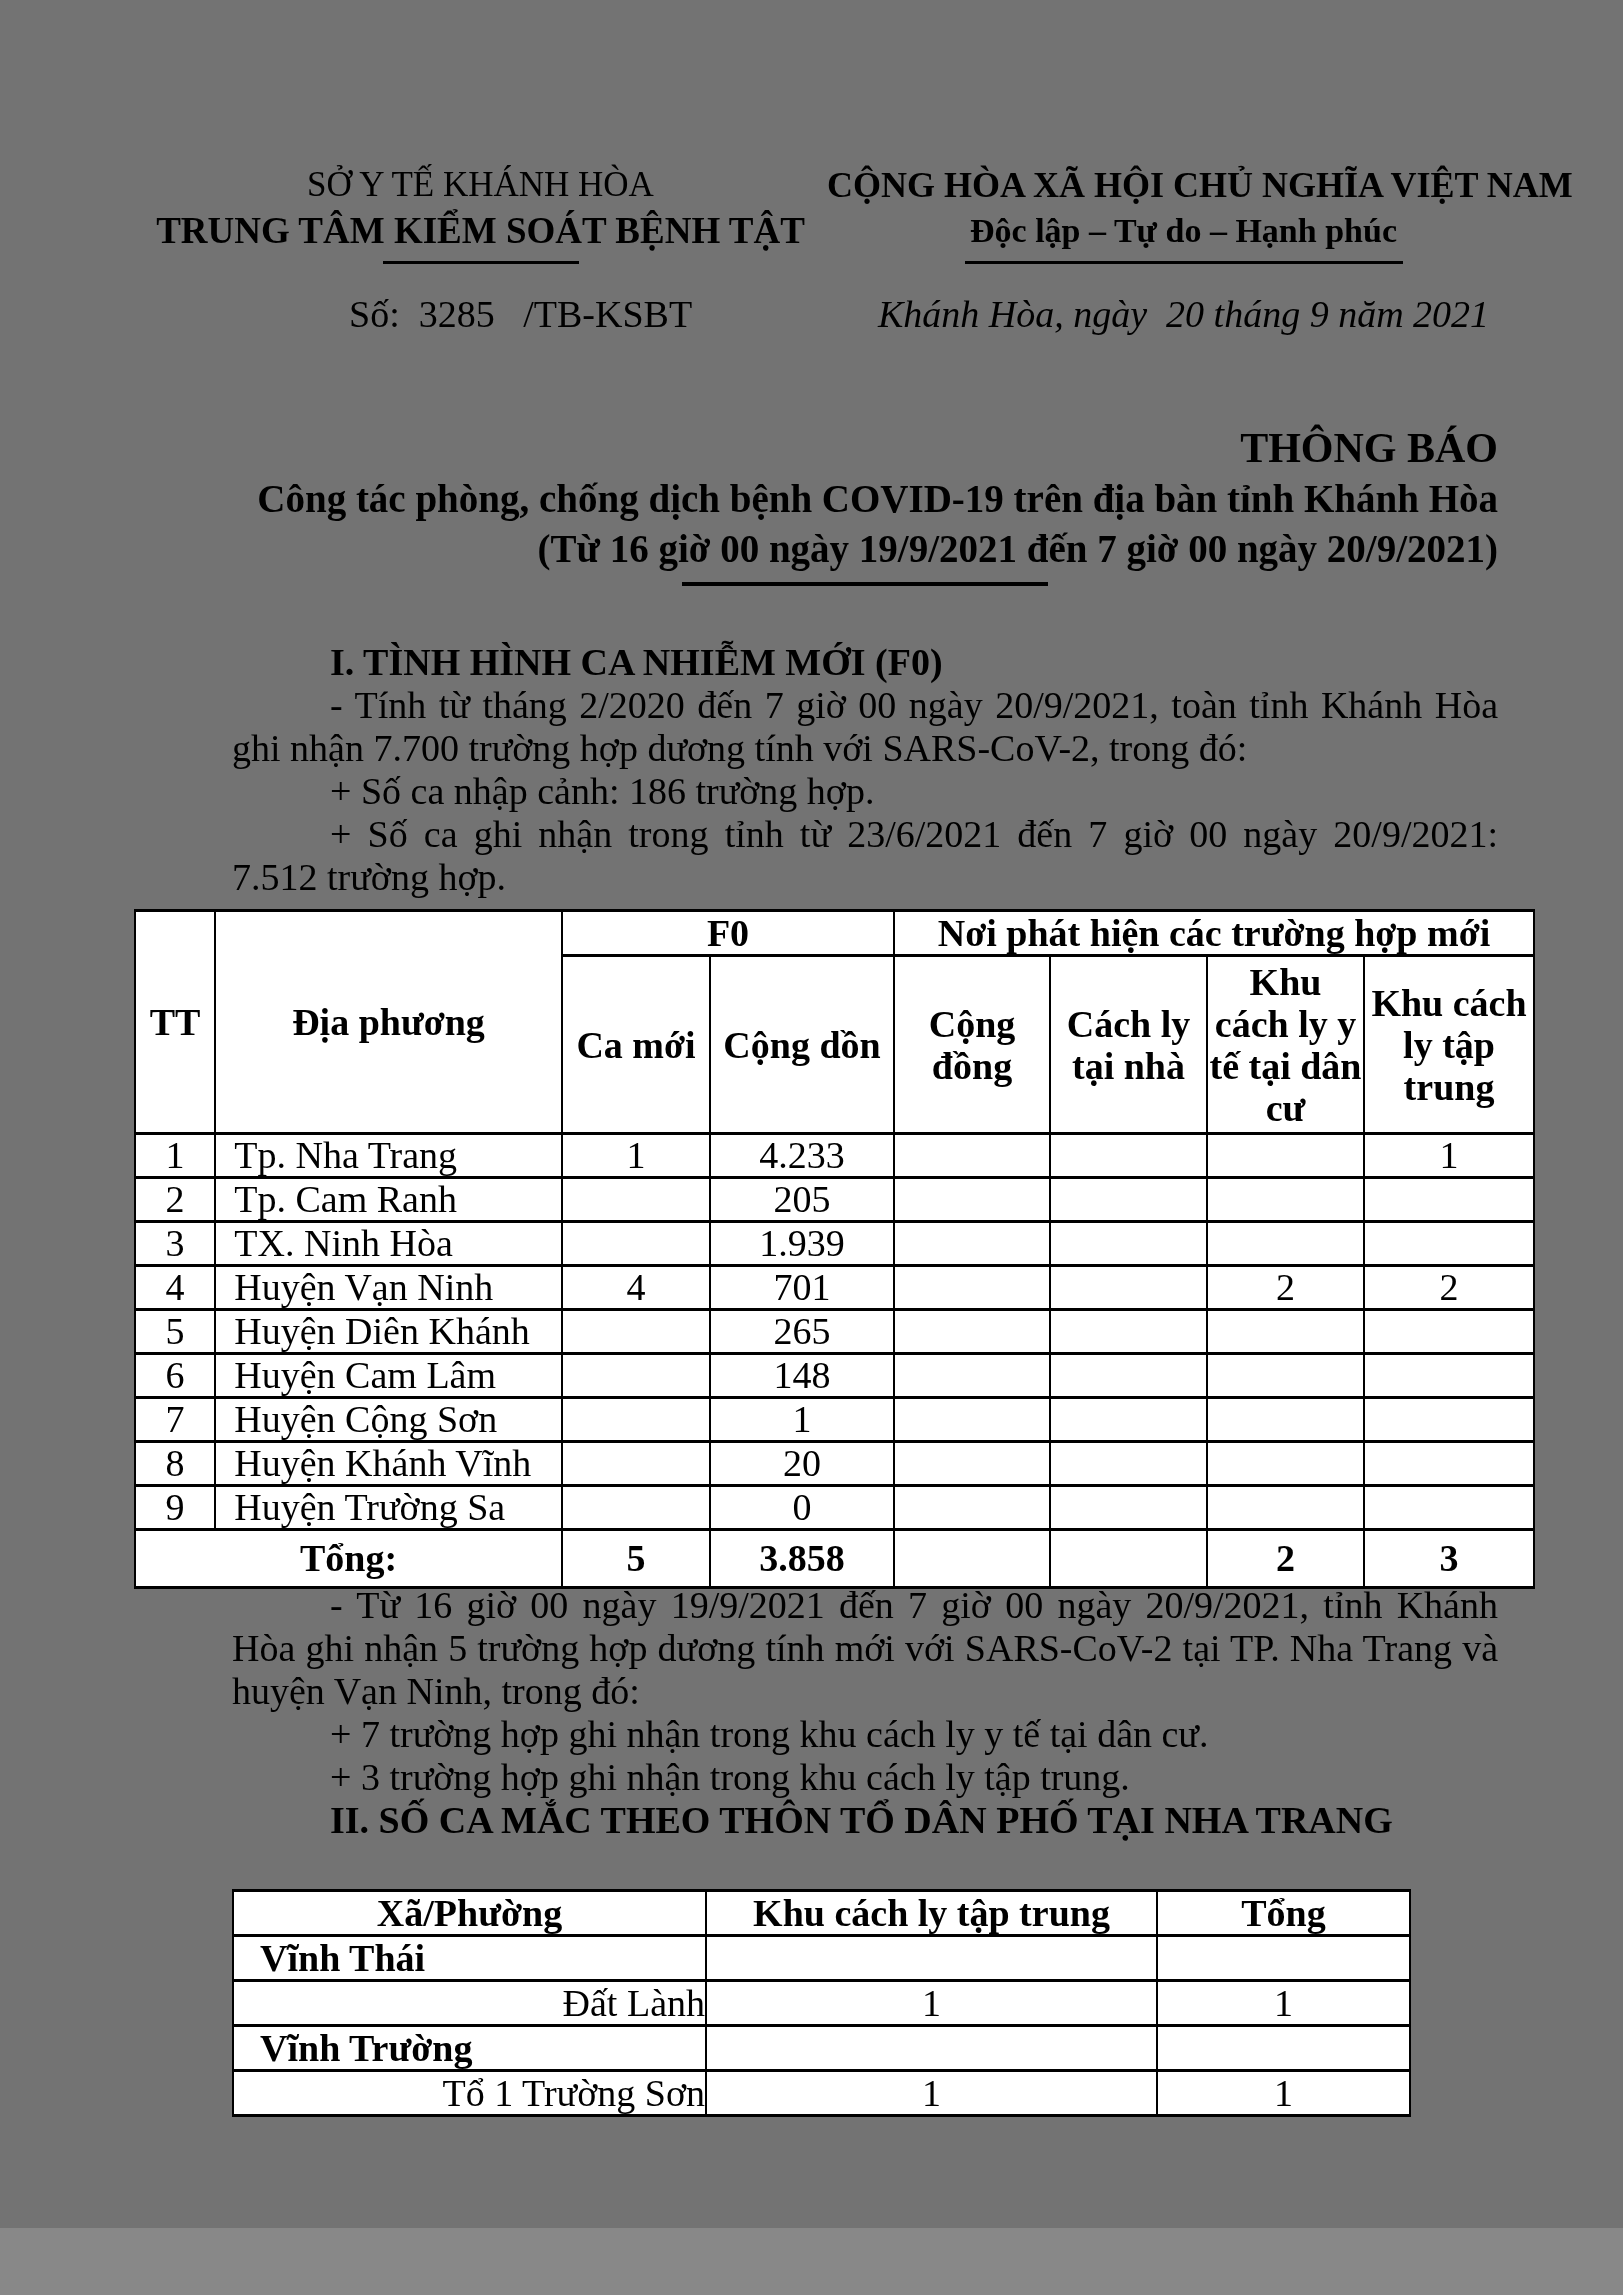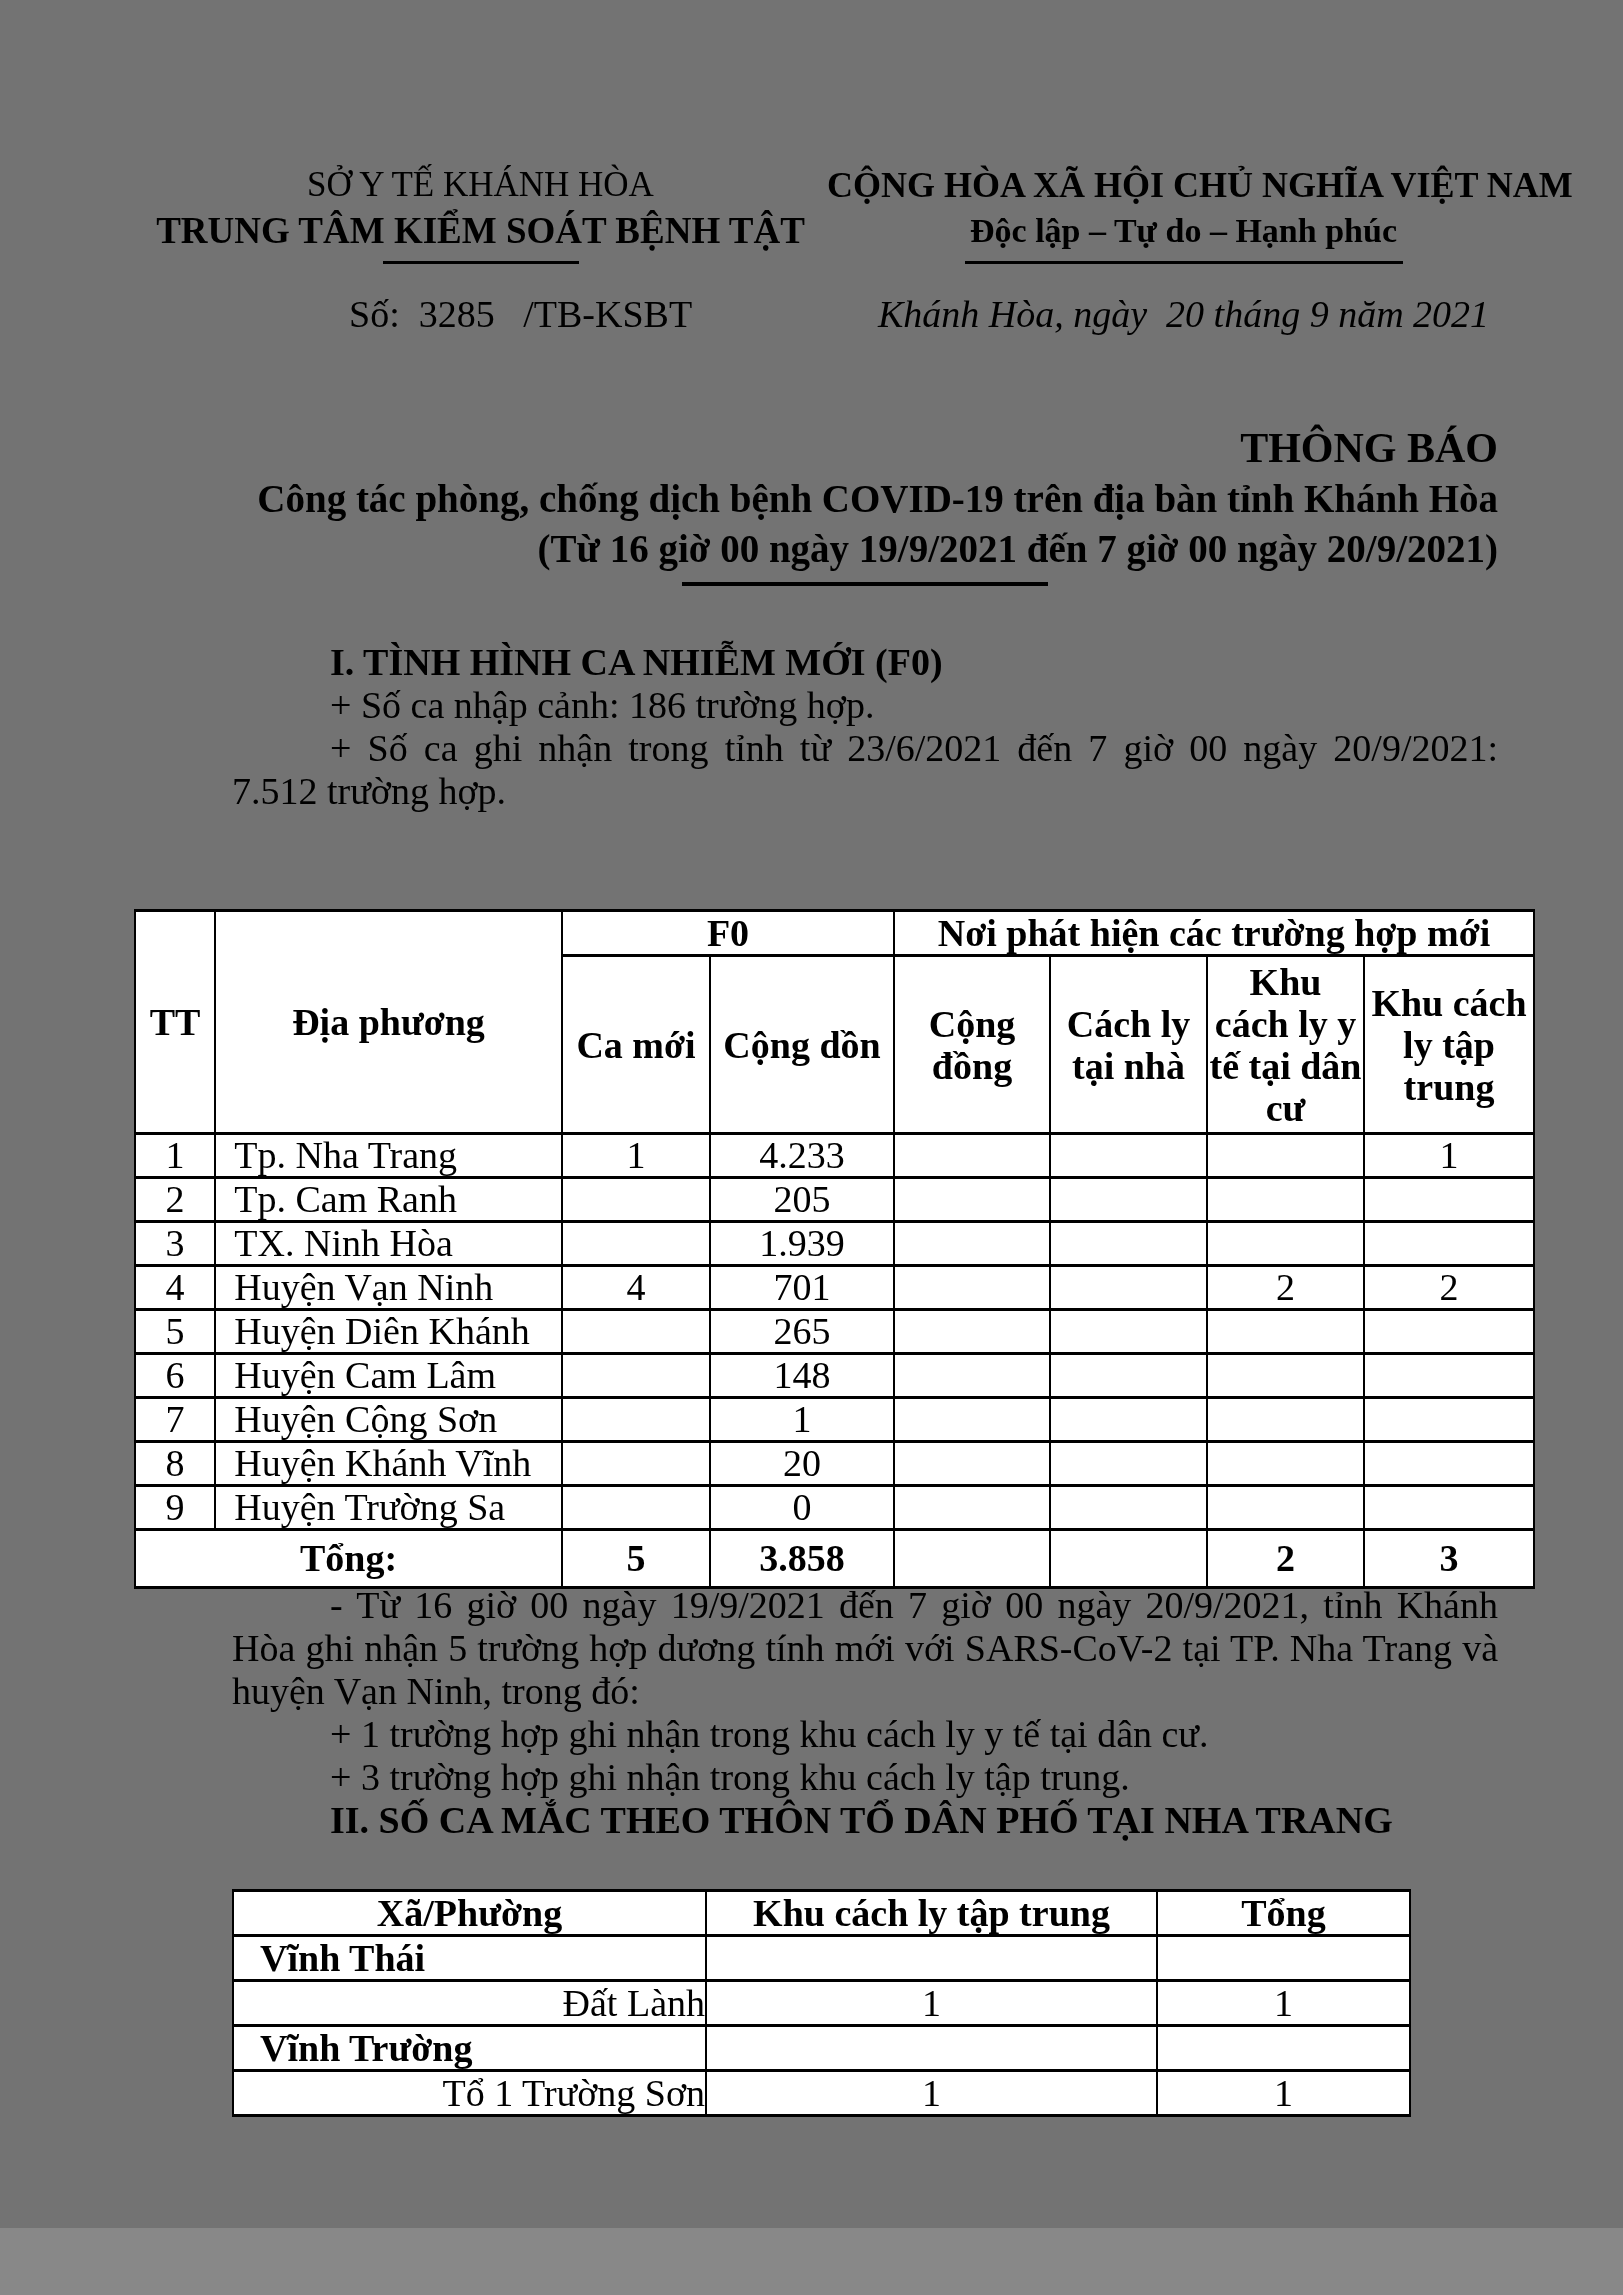--- a/index.html
+++ b/index.html
@@ -133,20 +133,21 @@
 
   <div class="title">
     <div class="title-line1">THÔNG BÁO</div>
     <div class="title-line2">Công tác phòng, chống dịch bệnh COVID-19 trên địa bàn tỉnh Khánh Hòa</div>
     <div class="title-line3">(Từ 16 giờ 00 ngày 19/9/2021 đến 7 giờ 00 ngày 20/9/2021)</div>
     <div class="rule rule-title"></div>
   </div>
 
   <div class="textblock sec1">
     <div class="sec-heading">I. TÌNH HÌNH CA NHIỄM MỚI (F0)</div>
+    <p class="para">- Tính từ tháng 2/2020 đến 7 giờ 00 ngày 20/9/2021, toàn tỉnh Khánh Hòa ghi nhận 7.700 trường hợp dương tính với SARS-CoV-2, trong đó:</p>
     <p class="para">+ Số ca nhập cảnh: 186 trường hợp.</p>
     <p class="para">+ Số ca ghi nhận trong tỉnh từ 23/6/2021 đến 7 giờ 00 ngày 20/9/2021: 7.512 trường hợp.</p>
   </div>
 
   <table class="t1">
     <colgroup>
       <col style="width:80px">
         <col style="width:347px">
         <col style="width:148px">
         <col style="width:184px">
@@ -269,21 +270,21 @@
         <td></td>
         <td></td>
         <td>2</td>
         <td>3</td>
       </tr>
     </tbody>
   </table>
 
   <div class="textblock sec1b">
     <p class="para">- Từ 16 giờ 00 ngày 19/9/2021 đến 7 giờ 00 ngày 20/9/2021, tỉnh Khánh Hòa ghi nhận 5 trường hợp dương tính mới với SARS-CoV-2 tại TP. Nha Trang và huyện Vạn Ninh, trong đó:</p>
-    <p class="para">+ 1 trường hợp ghi nhận trong khu cách ly y tế tại dân cư.</p>
+    <p class="para">+ 7 trường hợp ghi nhận trong khu cách ly y tế tại dân cư.</p>
     <p class="para">+ 3 trường hợp ghi nhận trong khu cách ly tập trung.</p>
     <div class="sec-heading">II. SỐ CA MẮC THEO THÔN TỔ DÂN PHỐ TẠI NHA TRANG</div>
   </div>
 
   <table class="t2">
     <colgroup>
       <col style="width:473px">
         <col style="width:451px">
         <col style="width:253px">
     </colgroup>

